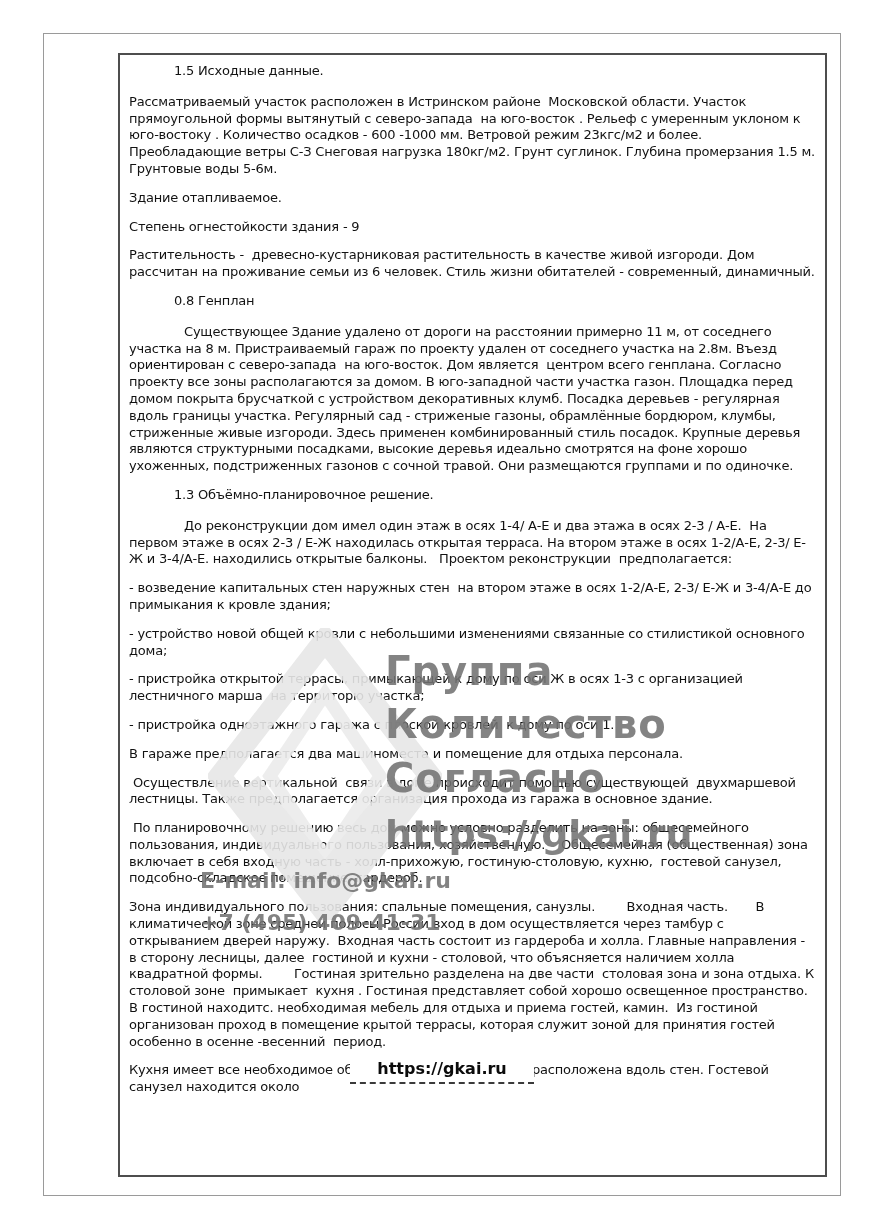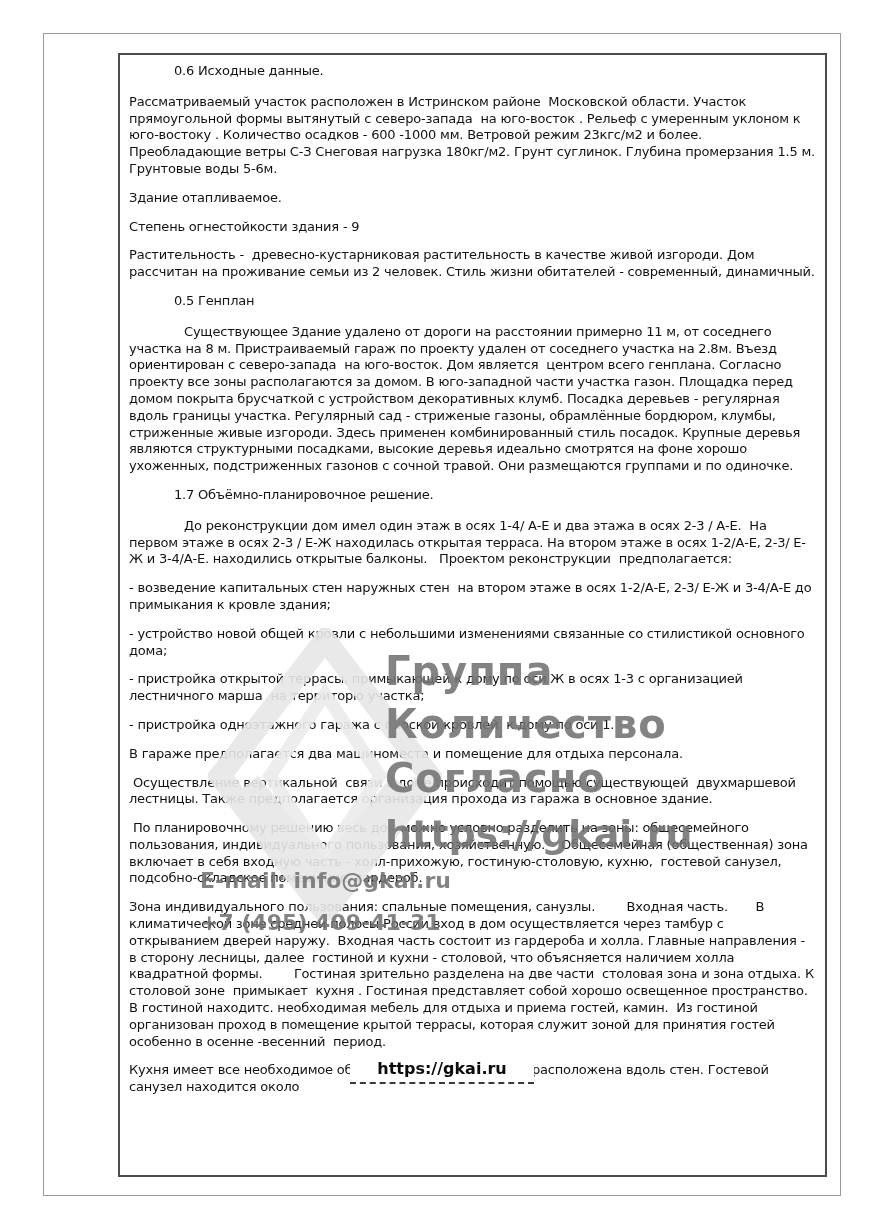--- a/index.html
+++ b/index.html
@@ -52,28 +52,28 @@
 <div class="wm wm-big" style="left:385px;top:648px;">Группа</div>
 <div class="wm wm-big" style="left:385px;top:701px;">Количество</div>
 <div class="wm wm-big" style="left:385px;top:755px;">Согласно</div>
 <div class="wm wm-url" style="left:385px;top:812px;">https://gkai.ru</div>
 <div class="wm wm-small" style="left:200px;top:868px;">E-mail: info@gkai.ru</div>
 <div class="wm wm-small" style="left:200px;top:910px;">+7 (495) 409-41-31</div>
 
 <div class="inner-frame"></div>
 
 <div class="content">
-  <div class="heading">0.6 Исходные данные.</div>
+  <div class="heading">1.5 Исходные данные.</div>
   <div class="para">Рассматриваемый участок расположен в Истринском районе  Московской области. Участок прямоугольной формы вытянутый с северо-запада  на юго-восток . Рельеф с умеренным уклоном к юго-востоку . Количество осадков - 600 -1000 мм. Ветровой режим 23кгс/м2 и более. Преобладающие ветры С-З Снеговая нагрузка 180кг/м2. Грунт суглинок. Глубина промерзания 1.5 м. Грунтовые воды 5-6м.</div>
   <div class="para">Здание отапливаемое.</div>
   <div class="para">Степень огнестойкости здания - 9</div>
-  <div class="para">Растительность -  древесно-кустарниковая растительность в качестве живой изгороди. Дом рассчитан на проживание семьи из 2 человек. Стиль жизни обитателей - современный, динамичный.</div>
-  <div class="heading">0.5 Генплан</div>
+  <div class="para">Растительность -  древесно-кустарниковая растительность в качестве живой изгороди. Дом рассчитан на проживание семьи из 6 человек. Стиль жизни обитателей - современный, динамичный.</div>
+  <div class="heading">0.8 Генплан</div>
   <div class="para indent">Существующее Здание удалено от дороги на расстоянии примерно 11 м, от соседнего участка на 8 м. Пристраиваемый гараж по проекту удален от соседнего участка на 2.8м. Въезд ориентирован с северо-запада  на юго-восток. Дом является  центром всего генплана. Согласно проекту все зоны располагаются за домом. В юго-западной части участка газон. Площадка перед домом покрыта брусчаткой с устройством декоративных клумб. Посадка деревьев - регулярная вдоль границы участка. Регулярный сад - стриженые газоны, обрамлённые бордюром, клумбы, стриженные живые изгороди. Здесь применен комбинированный стиль посадок. Крупные деревья являются структурными посадками, высокие деревья идеально смотрятся на фоне хорошо ухоженных, подстриженных газонов с сочной травой. Они размещаются группами и по одиночке.</div>
-  <div class="heading">1.7 Объёмно-планировочное решение.</div>
+  <div class="heading">1.3 Объёмно-планировочное решение.</div>
   <div class="para indent">До реконструкции дом имел один этаж в осях 1-4/ А-Е и два этажа в осях 2-3 / А-Е.  На первом этаже в осях 2-3 / Е-Ж находилась открытая терраса. На втором этаже в осях 1-2/А-Е, 2-3/ Е-Ж и 3-4/А-Е. находились открытые балконы.   Проектом реконструкции  предполагается:</div>
   <div class="para">- возведение капитальных стен наружных стен  на втором этаже в осях 1-2/А-Е, 2-3/ Е-Ж и 3-4/А-Е до примыкания к кровле здания;</div>
   <div class="para">- устройство новой общей кровли с небольшими изменениями связанные со стилистикой основного дома;</div>
   <div class="para">- пристройка открытой террасы, примыкающей к дому по оси Ж в осях 1-3 с организацией лестничного марша  на территорю участка;</div>
   <div class="para">- пристройка одноэтажного гаража с плоской кровлей  к дому по оси 1.</div>
   <div class="para">В гараже предполагается два машиноместа и помещение для отдыха персонала.</div>
   <div class="para"> Осуществление вертикальной  связи в доме происходит помощью существующей  двухмаршевой лестницы. Также предполагается организация прохода из гаража в основное здание.</div>
   <div class="para"> По планировочному решению весь дом можно условно разделить на зоны: общесемейного пользования, индивидуального пользования, хозяйственную.    Общесемейная (общественная) зона включает в себя входную часть - холл-прихожую, гостиную-столовую, кухню,  гостевой санузел, подсобно-складское помещение, гардероб.</div>
   <div class="para">Зона индивидуального пользования: спальные помещения, санузлы.        Входная часть.       В климатической зоне средней полосы России вход в дом осуществляется через тамбур с открыванием дверей наружу.  Входная часть состоит из гардероба и холла. Главные направления - в сторону лесницы, далее  гостиной и кухни - столовой, что объясняется наличием холла квадратной формы.        Гостиная зрительно разделена на две части  столовая зона и зона отдыха. К столовой зоне  примыкает  кухня . Гостиная представляет собой хорошо освещенное пространство. В гостиной находитс. необходимая мебель для отдыха и приема гостей, камин.  Из гостиной организован проход в помещение крытой террасы, которая служит зоной для принятия гостей особенно в осенне -весенний  период.</div>
   <div class="para">Кухня имеет все необходимое оборудование. Рабочая зона расположена вдоль стен. Гостевой санузел находится около</div>

